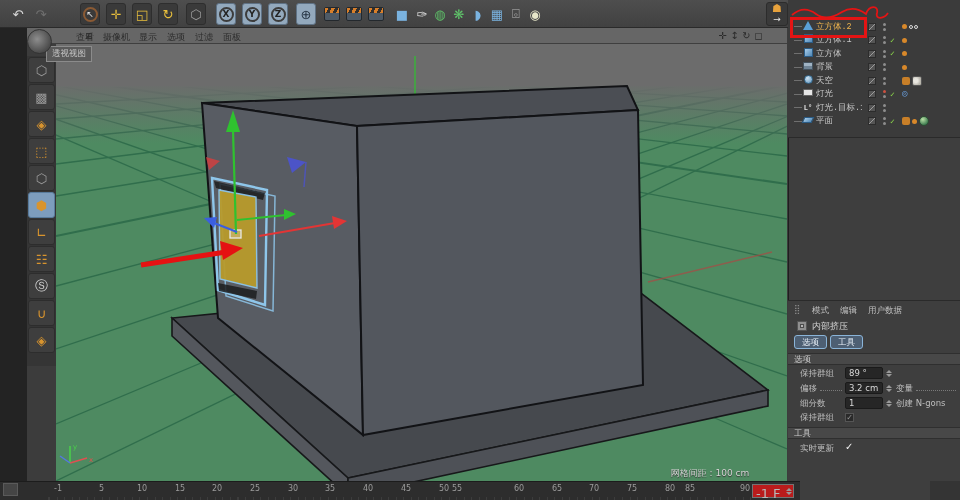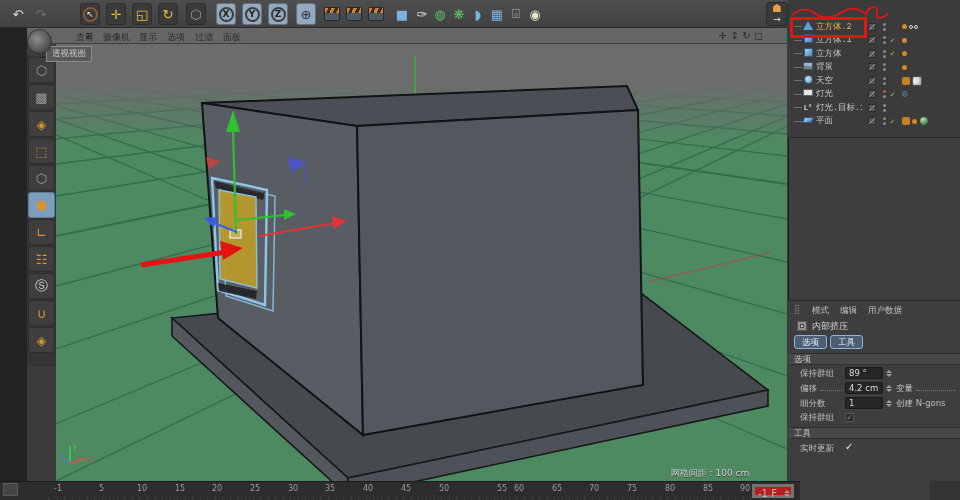--- a/index.html
+++ b/index.html
@@ -143,21 +143,21 @@
   #timeline { left:0; top:481px; width:800px; height:19px; background:#2d2d2d;
     border-top:1px solid #1c1c1c; }
   #ruler { position:absolute; left:48px; top:0; width:710px; height:19px;
     background:repeating-linear-gradient(90deg,#3c3c3c 0 1px,transparent 1px 7.54px);
     background-position:1px 0; background-size:100% 4px; background-repeat:repeat-x;
     background-position-y:15px; }
   .tick-label { position:absolute; top:2px; font-size:8px; color:#9c9c9c; }
   #playhead { position:absolute; left:3px; top:1px; width:15px; height:13px; background:#454545;
     border:1px solid #5a5a5a; }
   #frame-field { position:absolute; left:752px; top:2px; width:42px; height:14px;
-    background:#b91c1c; border:3px solid #737373; color:#b8b8b8; font-size:10px;
+    background:#b91c1c; border:1px solid #737373; color:#b8b8b8; font-size:13px;
     padding:1px 3px; }
   #frame-field .stepper { right:1px; top:0; }
   #bottom-right-fill { left:800px; top:481px; width:160px; height:19px; background:#3e3e3e; }
   #bottom-right-dark { left:930px; top:481px; width:30px; height:19px; background:#343434; }
 </style>
 </head>
 <body>
 
 <div id="app">
 
@@ -469,21 +469,21 @@
 
     <span class="am-label" style="left:12px;top:67px">保持群组</span>
     <span class="am-field" style="left:57px;top:66px">89 °</span>
     <span class="stepper" style="left:97px;top:66px">
         <i class="up"></i>
         <i class="dn"></i>
       </span>
 
     <span class="am-label" style="left:12px;top:82px">偏移</span>
     <span class="leader abs" style="left:32px;top:89px;width:22px"></span>
-    <span class="am-field" style="left:57px;top:81px">4.2 cm</span>
+    <span class="am-field" style="left:57px;top:81px">3.2 cm</span>
     <span class="stepper" style="left:97px;top:81px">
         <i class="up"></i>
         <i class="dn"></i>
       </span>
     <span class="am-label" style="left:108px;top:82px">变量</span>
     <span class="leader abs" style="left:128px;top:89px;width:40px"></span>
 
     <span class="am-label" style="left:12px;top:97px">细分数</span>
     <span class="am-field" style="left:57px;top:96px">1</span>
     <span class="stepper" style="left:97px;top:96px">
@@ -515,25 +515,25 @@
       <span class="tick-label" style="left: 99px;">5</span>
       <span class="tick-label" style="left: 137px;">10</span>
       <span class="tick-label" style="left: 175px;">15</span>
       <span class="tick-label" style="left: 212px; text-align: right;">20</span>
       <span class="tick-label" style="left: 250px;">25</span>
       <span class="tick-label" style="left: 288px;">30</span>
       <span class="tick-label" style="left: 325px;">35</span>
       <span class="tick-label" style="left: 363px;">40</span>
       <span class="tick-label" style="left: 401px;">45</span>
       <span class="tick-label" style="left: 439px;">50</span>
-      <span class="tick-label" style="left: 497px;">55</span>
+      <span class="tick-label" style="left: 452px;">55</span>
       <span class="tick-label" style="left: 514px;">60</span>
       <span class="tick-label" style="left: 552px;">65</span>
       <span class="tick-label" style="left: 589px;">70</span>
       <span class="tick-label" style="left: 627px;">75</span>
       <span class="tick-label" style="left: 665px;">80</span>
-      <span class="tick-label" style="left: 703px;">85</span>
+      <span class="tick-label" style="left: 685px;">85</span>
       <span class="tick-label" style="left: 740px;">90</span>
     </div>
   <div id="bottom-right-fill" class="abs"></div>
   <div id="bottom-right-dark" class="abs"></div>
 
 </div>
 
 </body></html>

